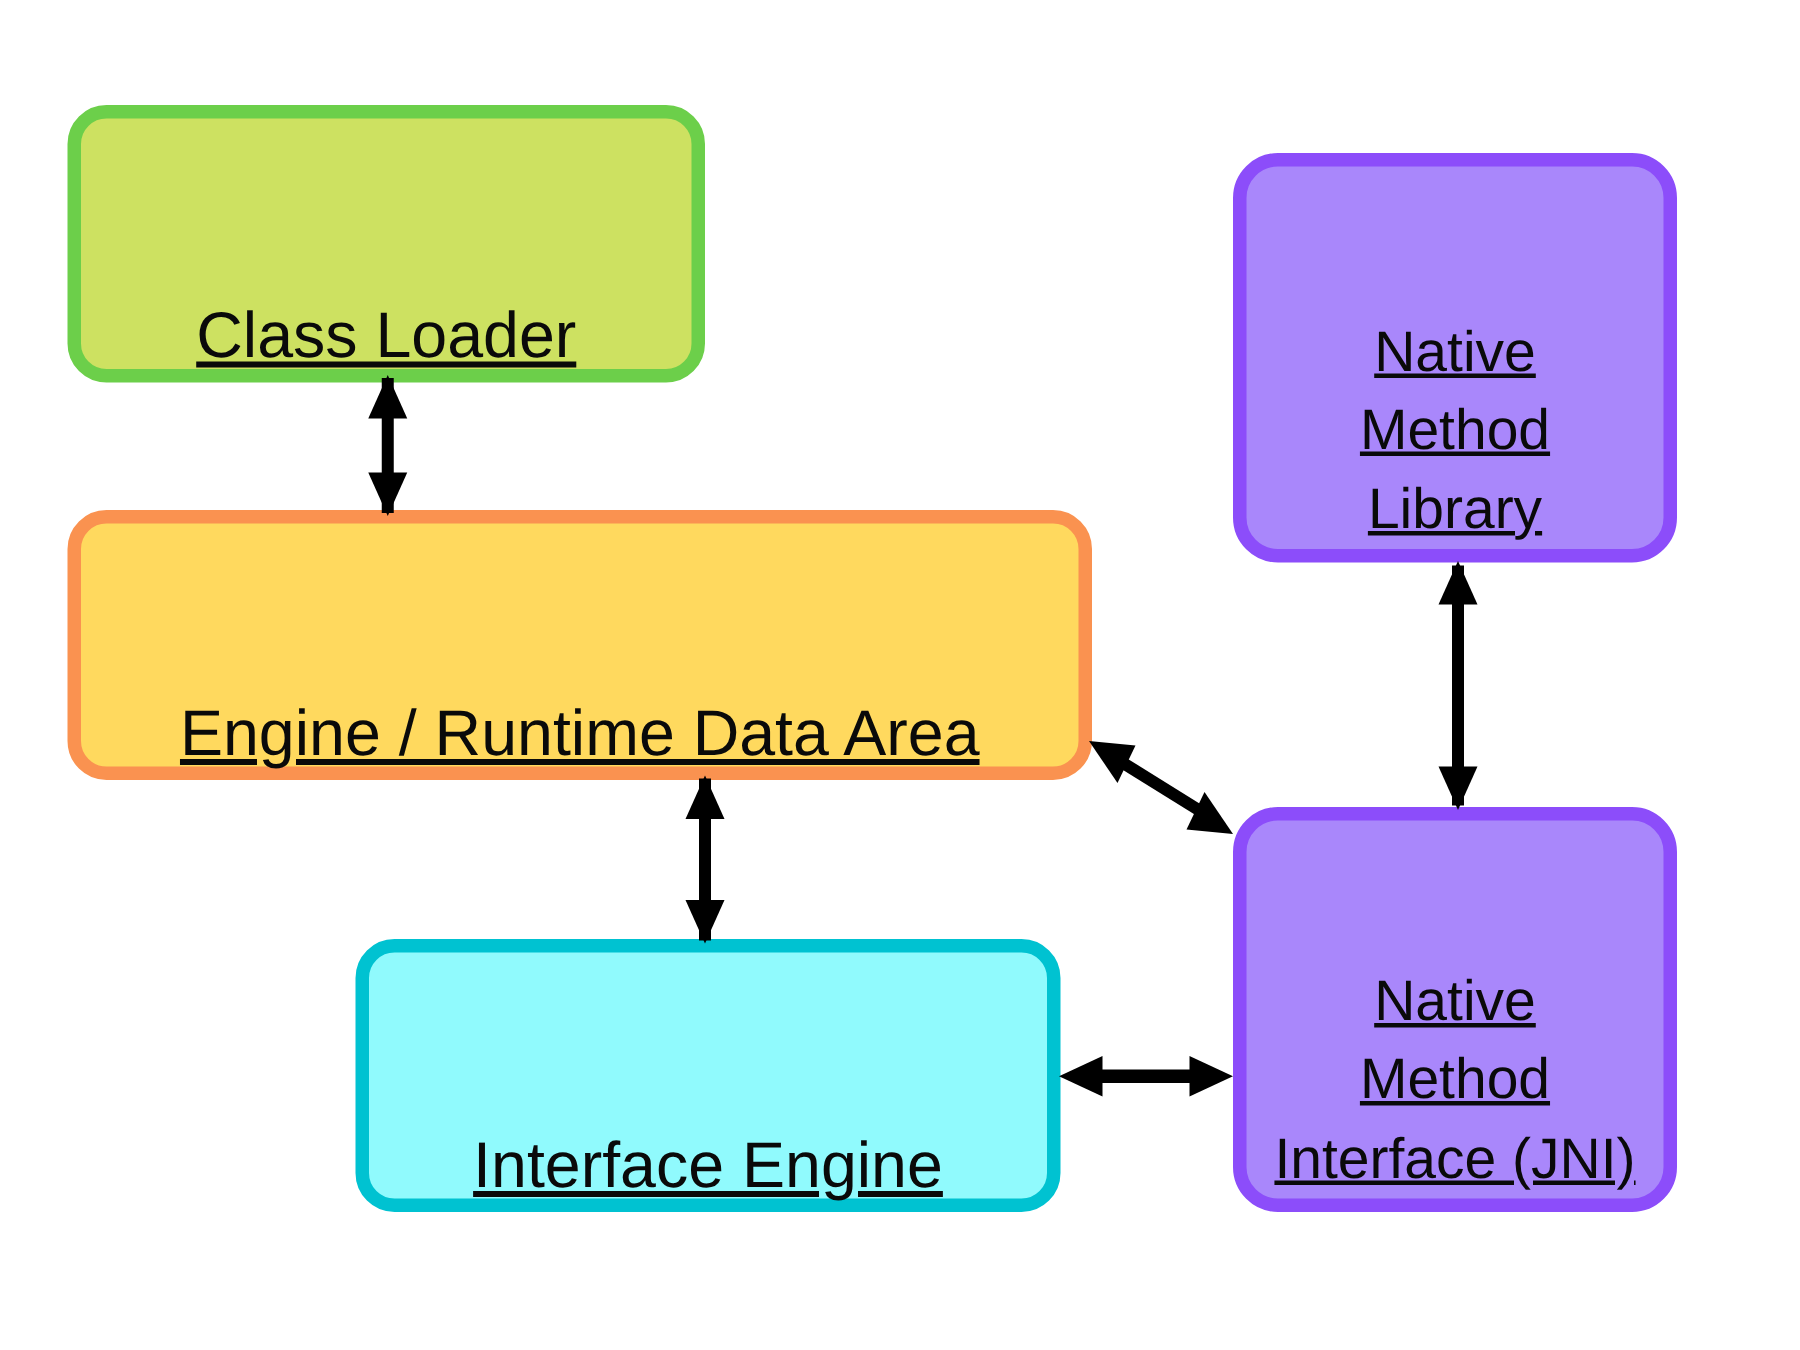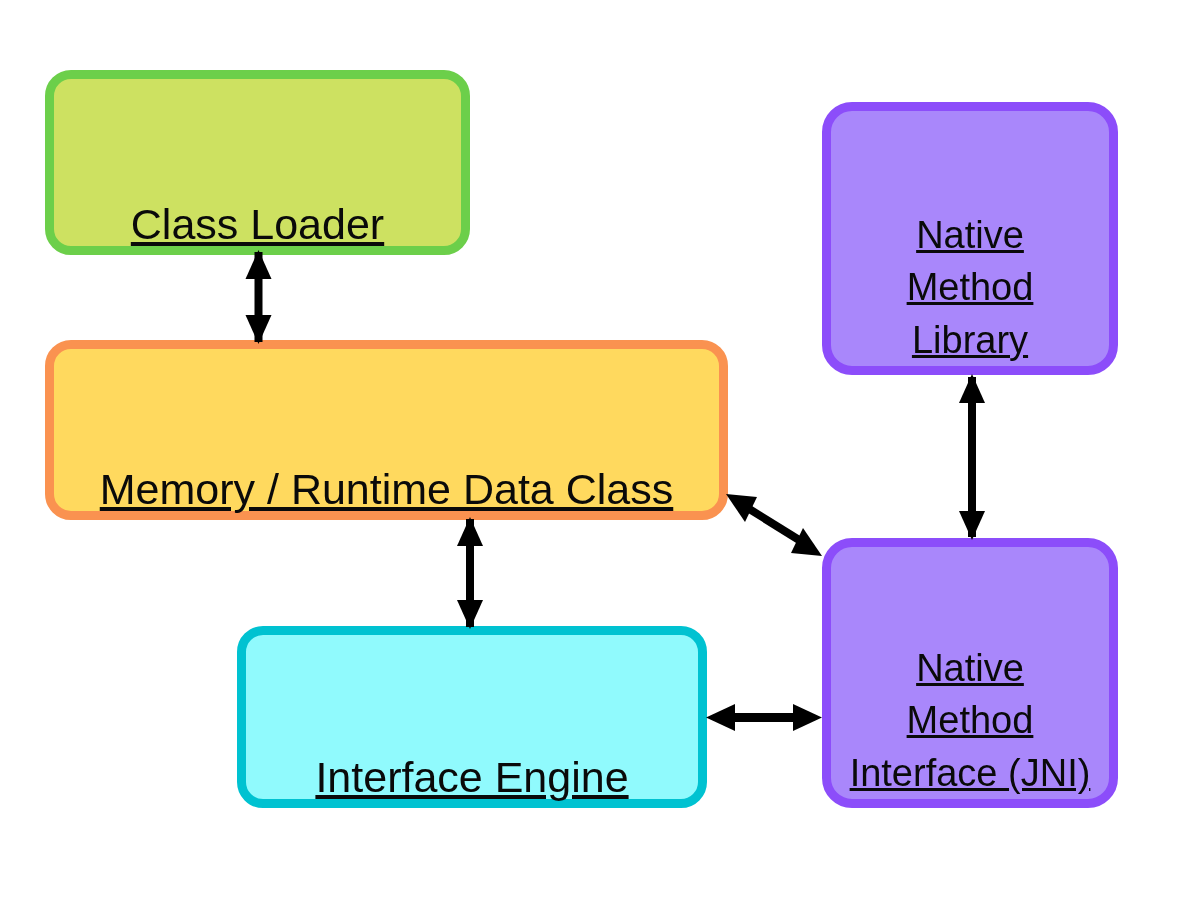--- a/index.html
+++ b/index.html
@@ -106,21 +106,21 @@
 </head>
 <body>
 
 <div id="canvas">
 
   <div class="node" id="node-class-loader">
     <span>Class Loader</span>
   </div>
 
   <div class="node" id="node-memory">
-    <span>Memory / Runtime Data Class</span>
+    <span>Engine / Runtime Data Area</span>
   </div>
 
   <div class="node" id="node-execution-engine">
     <span>Interface Engine</span>
   </div>
 
   <div class="node" id="node-native-method-library">
     <span>Native
 Method
 Library</span>

